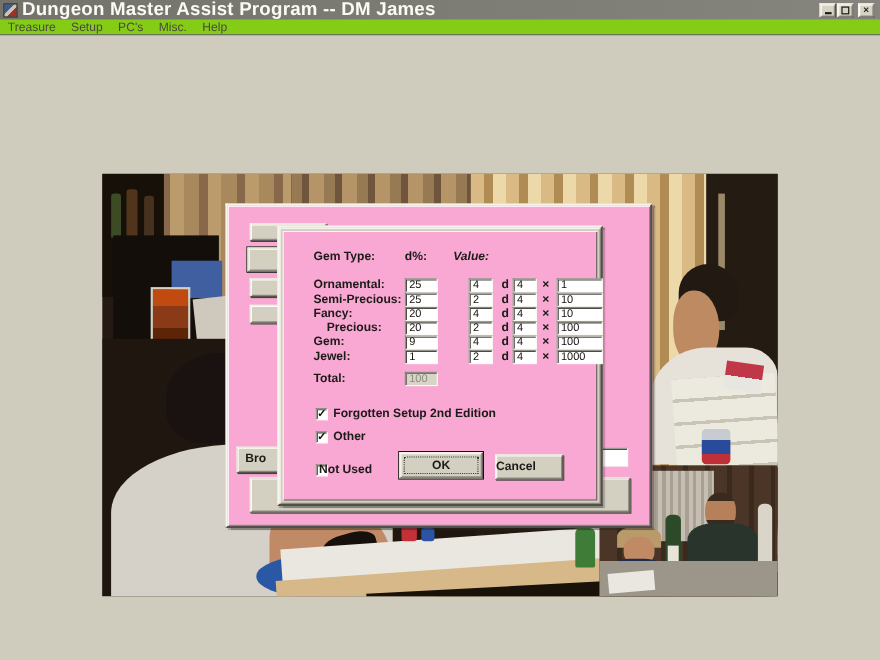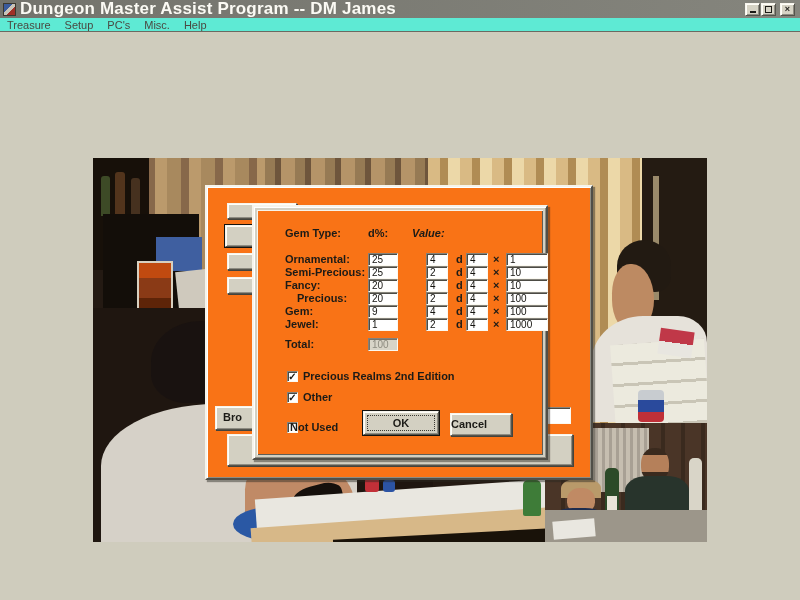--- a/index.html
+++ b/index.html
@@ -20,32 +20,32 @@
     position:relative; font-size:9px; font-weight:bold; color:#1c1b17;
     display:flex; align-items:flex-end; justify-content:center; line-height:10px; }
   .win-btn.close-gap { margin-left:4px; }
   .min-glyph { width:6px; height:2px; background:#1c1b17; margin:0 auto 2px; }
   .restore-glyph { width:7px; height:7px; margin:0 auto 2px; position:relative; }
   .restore-glyph:before { content:""; position:absolute; right:0; top:0; width:5px; height:5px; border:1px solid #1c1b17; }
   .restore-glyph:after  { content:""; position:absolute; left:0; bottom:0; width:5px; height:5px; border:1px solid #1c1b17; background:#d6d3c5; }
   .close-glyph { display:block; margin:0 auto; line-height:12px; }
 
   .menubar { position:absolute; left:0; top:18px; width:800px; height:14px;
-    background:#5eead4; border-bottom:1px solid #6b6a62; display:flex; align-items:center; }
+    background:#84cc16; border-bottom:1px solid #6b6a62; display:flex; align-items:center; }
   .menu-item { font-size:11px; color:#4a4942; padding:0 7px; }
 
   .client { position:absolute; left:0; top:33px; width:800px; height:567px; background:#cfccbd; }
 
   
   .photo { position:absolute; left:93px; top:125px; width:614px; height:384px;
     background:#241a13; overflow:hidden; z-index:1; }
   .photo div { position:absolute; }
 
   
-  .dlg { position:absolute; background:#f97316;
+  .dlg { position:absolute; background:#f9a8d4;
     border:2px solid; border-color:#f6f4ec #504f48 #504f48 #f6f4ec;
     box-shadow:inset 1px 1px 0 #ffffff, inset -1px -1px 0 #8e8c82, 2px 2px 1px rgba(40,38,32,.45); }
   .bg-dlg { left:205px; top:152px; width:388px; height:295px; z-index:2; }
   .gem-dlg { left:252px; top:172px; width:296px; height:255px; z-index:3;
     box-shadow:inset 1px 1px 0 #ffffff, inset -1px -1px 0 #8e8c82,
                inset 3px 3px 0 #d3d0c2, inset -3px -3px 0 #d3d0c2,
                inset 4px 4px 0 #f6f4ec, inset -4px -4px 0 #5f5e56,
                2px 2px 1px rgba(40,38,32,.45); }
 
   .btn { position:absolute; background:#d3d0c2; border:1px solid;
@@ -217,21 +217,21 @@
     <input class="field" style="left: 172px; top: 111px; width: 22px;" value="2">
     <span class="sep" style="left:202px;top:111px;">d</span>
     <input class="field" style="left: 212px; top: 111px; width: 22px;" value="4">
     <span class="sep" style="left:239px;top:111px;">×</span>
     <input class="field" style="left: 252px; top: 111px; width: 42px;" value="1000">
 
     <span class="gd-label" style="left:31px;top:131px;">Total:</span>
     <input class="field field-disabled" style="left: 114px; top: 131px; width: 30px;" value="100">
 
     <span class="cb-box" style="left:33px;top:164px;"><span>✓</span></span>
-    <span class="cb-label" style="left:49px;top:163px;">Precious Realms 2nd Edition</span>
+    <span class="cb-label" style="left:49px;top:163px;">Forgotten Setup 2nd Edition</span>
 
     <span class="cb-box" style="left:33px;top:185px;"><span>✓</span></span>
     <span class="cb-label" style="left:49px;top:184px;">Other</span>
 
     <span class="cb-box" style="left:33px;top:215px;"><span></span></span>
     <span class="cb-label" style="left:36px;top:214px;">Not Used</span>
 
     <div class="btn-default-frame" style="left:108px;top:203px;width:78px;height:26px;">
       <div class="btn-inner">
         <span class="focus-rect"></span>

